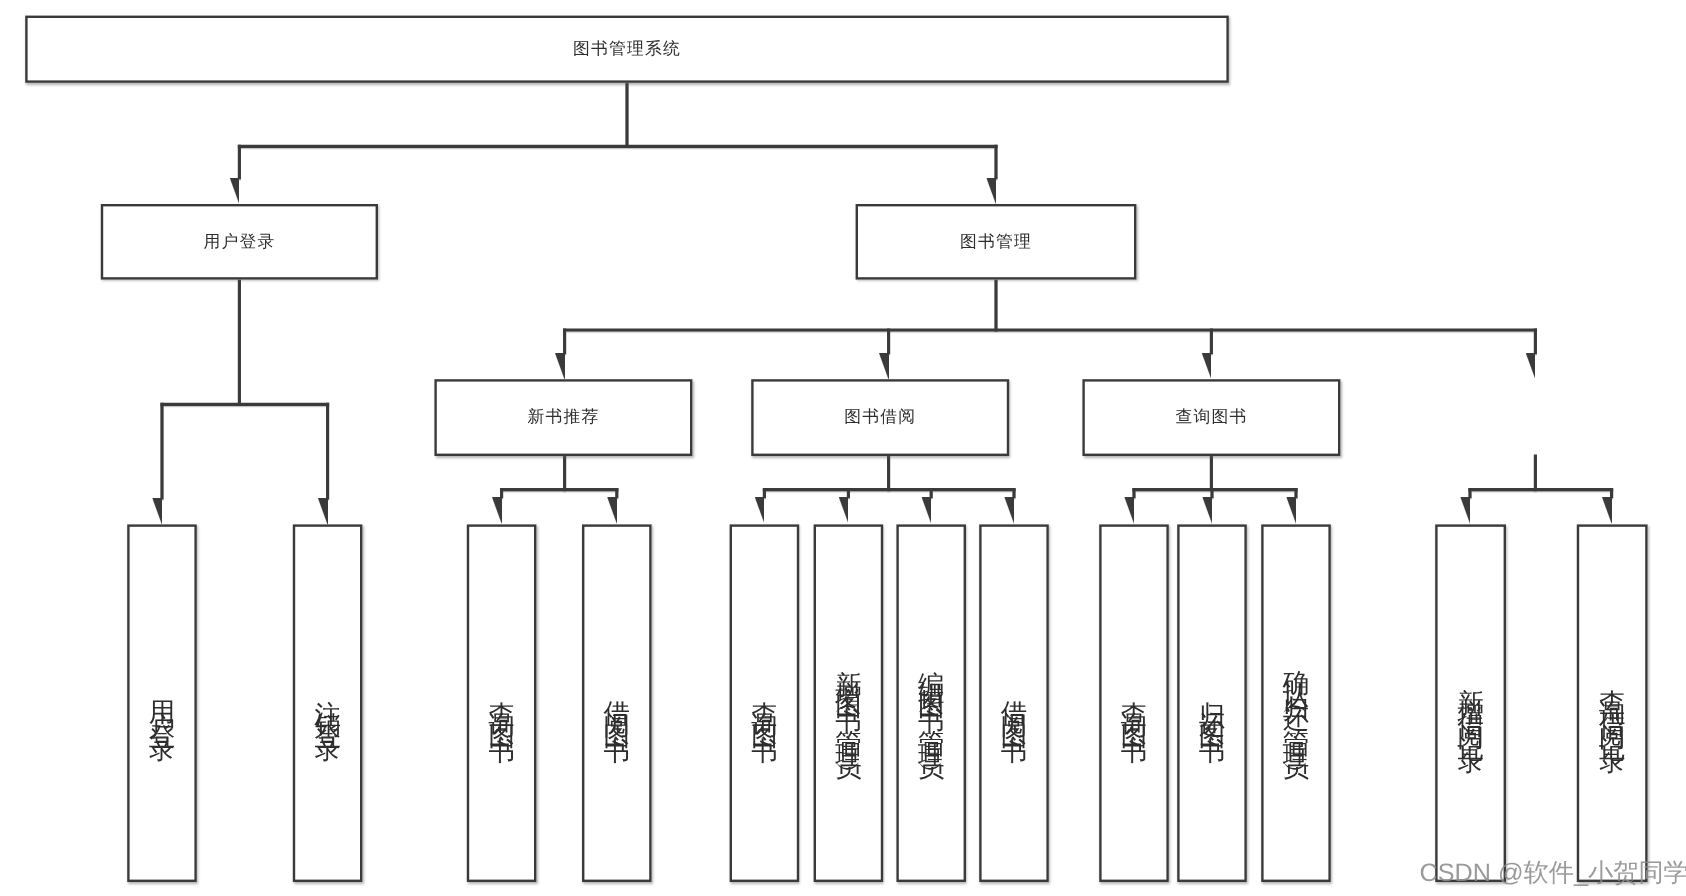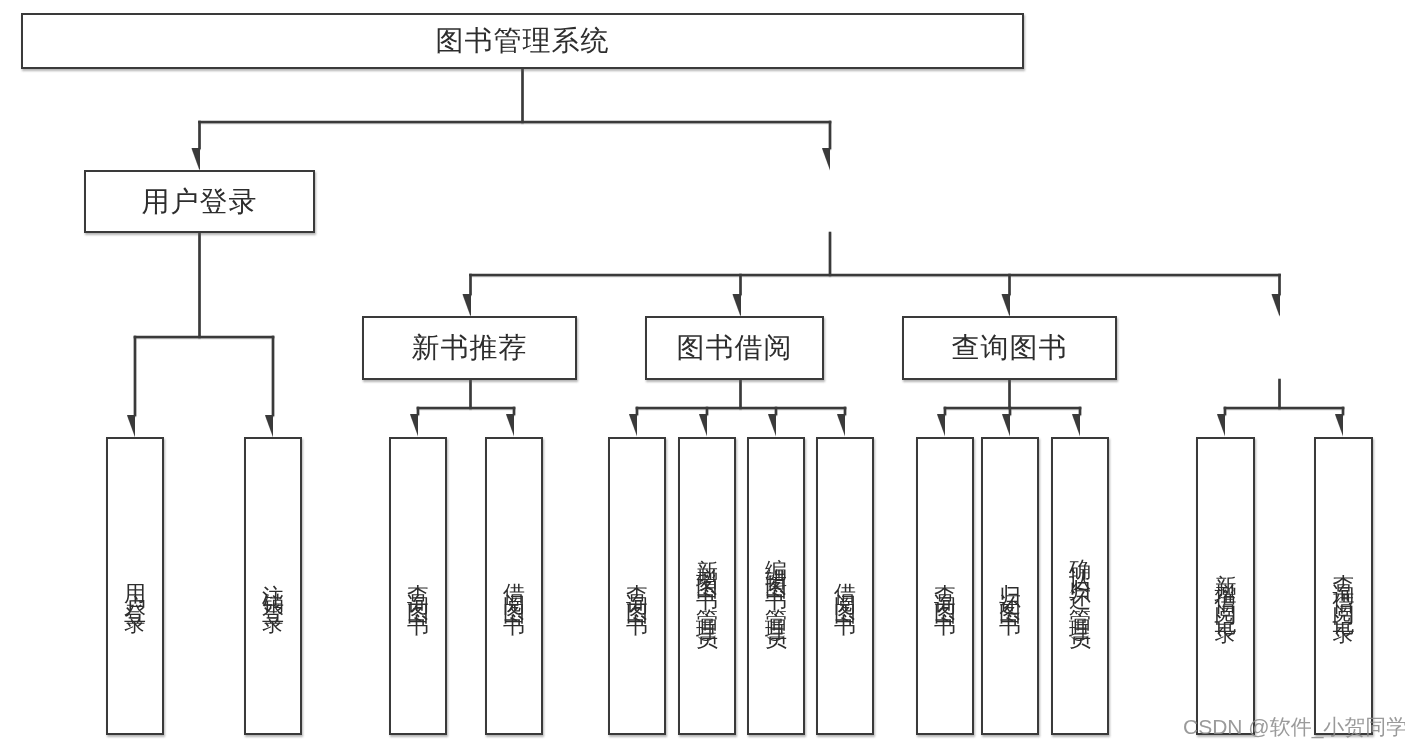--- a/index.html
+++ b/index.html
@@ -9,21 +9,21 @@
     position:absolute;
     box-sizing:border-box;
     background:#ffffff;
     border:2.5px solid #3a3a3a;
     box-shadow:1px 1.5px 2px rgba(90,90,90,0.45);
     display:flex;
     align-items:center;
     justify-content:center;
     color:#2d2d2d;
   }
-  .hbox{font-size:28px;letter-spacing:1px;}
+  .hbox{font-size:14px;letter-spacing:1px;}
   .vbox span{
     writing-mode:vertical-rl;
     text-orientation:mixed;
     font-size:22px;
     letter-spacing:10px;
     line-height:1;
     color:#2d2d2d;
   }
   svg.connectors{
     position:absolute;left:0;top:0;
@@ -107,25 +107,28 @@
     </g>
   </svg>
 
   <div class="box hbox" style="left:21px;top:13px;width:1003px;height:56px">
     <span>图书管理系统</span>
   </div>
 
   <div class="box hbox" style="left:84px;top:170px;width:231px;height:63px">
     <span>用户登录</span>
   </div>
+  <div class="box hbox" style="left:713px;top:170px;width:234px;height:63px">
+    <span>图书管理</span>
+  </div>
 
   <div class="box hbox" style="left:362px;top:316px;width:215px;height:64px">
     <span>新书推荐</span>
   </div>
-  <div class="box hbox" style="left:645px;top:316px;width:179px;height:64px">
+  <div class="box hbox" style="left:626px;top:316px;width:215px;height:64px">
     <span>图书借阅</span>
   </div>
   <div class="box hbox" style="left:902px;top:316px;width:215px;height:64px">
     <span>查询图书</span>
   </div>
 
   <div class="box vbox" style="left:106px;top:437px;width:58px;height:298px">
     <span>用户登录</span>
   </div>
   <div class="box vbox" style="left:244px;top:437px;width:58px;height:298px">

